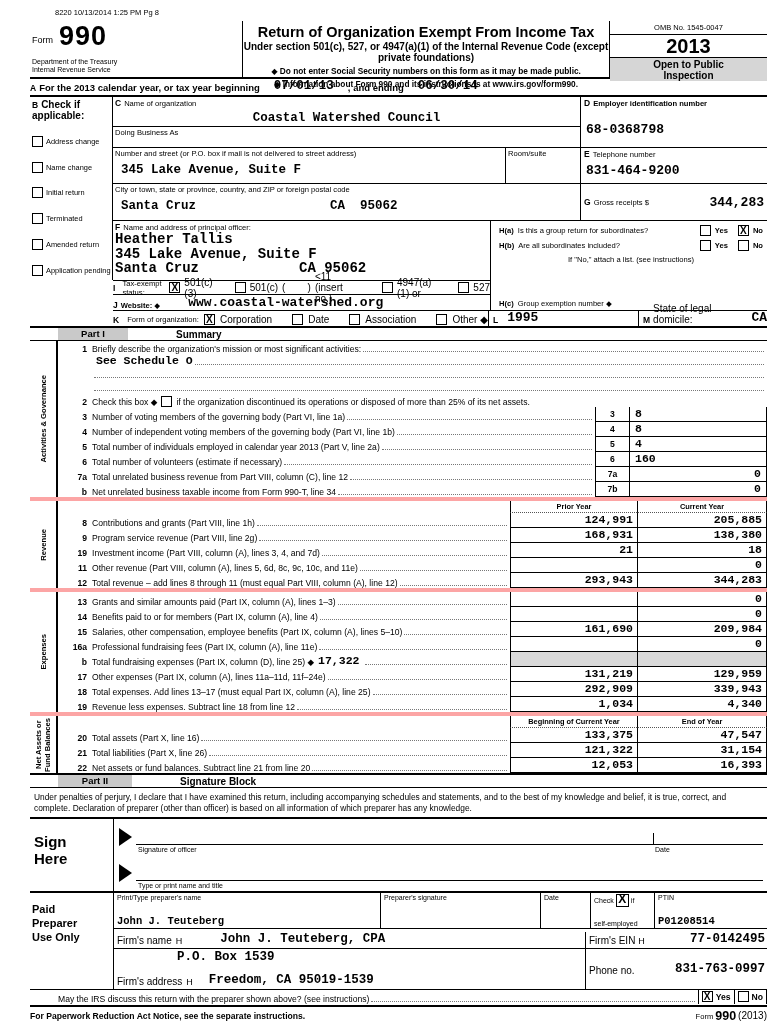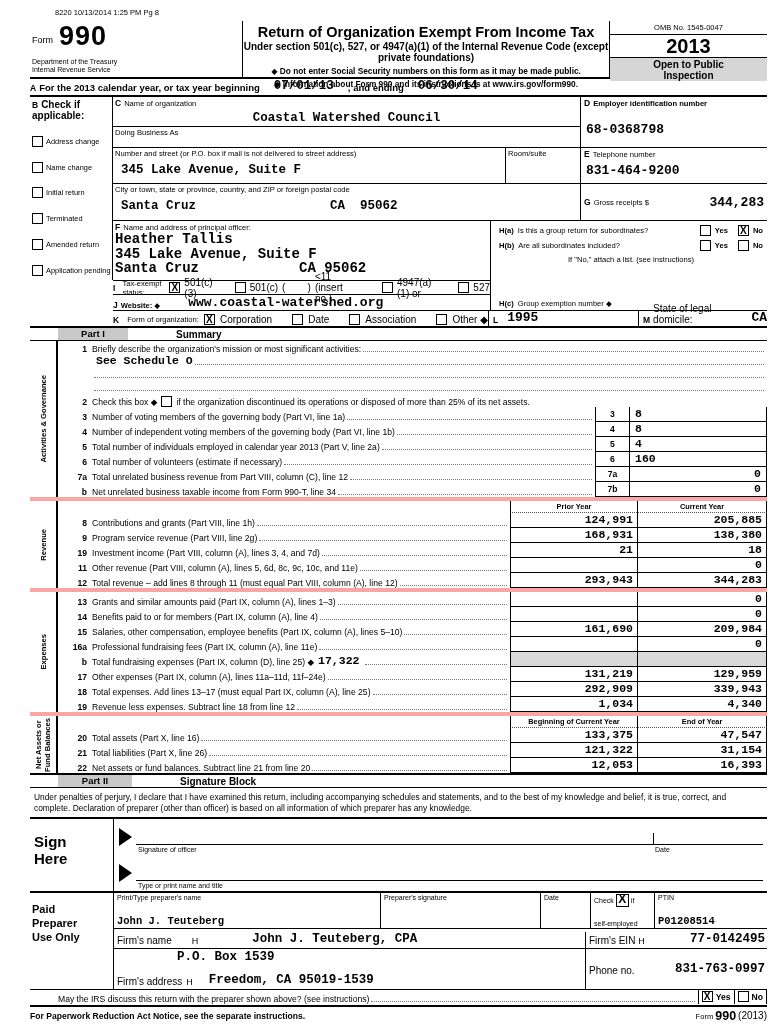--- a/index.html
+++ b/index.html
@@ -125,21 +125,21 @@
   .pcell{border-right:1.2px solid #000;display:flex;flex-direction:column;justify-content:space-between;padding:1px 3px;font-size:7px}
   .pc-name{flex:1}
   .pc-sig{width:160px}
   .pc-date{width:50px}
   .pc-check{width:64px;border-right:1.2px solid #000}
   .pc-ptin{width:112px;border-right:none}
   .pval{font-size:10.5px}
   .checkline{display:flex;align-items:center;gap:2px}
   .prow2{display:flex;height:20px;border-bottom:1.2px solid #000;align-items:flex-end}
   .prow3{display:flex;height:40px}
-  .pLeft{flex:1;display:flex;align-items:flex-end;padding:0 0 2px 3px;gap:20px}
+  .pLeft{flex:1;display:flex;align-items:flex-end;padding:0 0 2px 3px;gap:4px}
   .pRight{width:182px;border-left:1.2px solid #000;display:flex;align-items:flex-end;padding:0 2px 2px 3px;gap:3px}
   .pcol{flex:1;display:flex;flex-direction:column;justify-content:space-between;padding:1px 0 2px 3px}
   .hGl{font-size:9px}
   .fval{font-size:12.5px}
   .addr1{font-size:12.5px;margin-left:60px}
   .addrrow{display:flex;align-items:flex-end;gap:4px}
   .prCol{width:182px;border-left:1.2px solid #000;display:flex;flex-direction:column;justify-content:center;padding:2px 2px 2px 3px}
 
   .mayRow{display:flex;align-items:flex-end;height:17px;border-bottom:2px solid #000;font-size:8.6px;padding-bottom:1px}
   .ynbox{display:flex;align-items:center;border-left:1.2px solid #000;padding:0 3px;gap:3px;height:15px}

